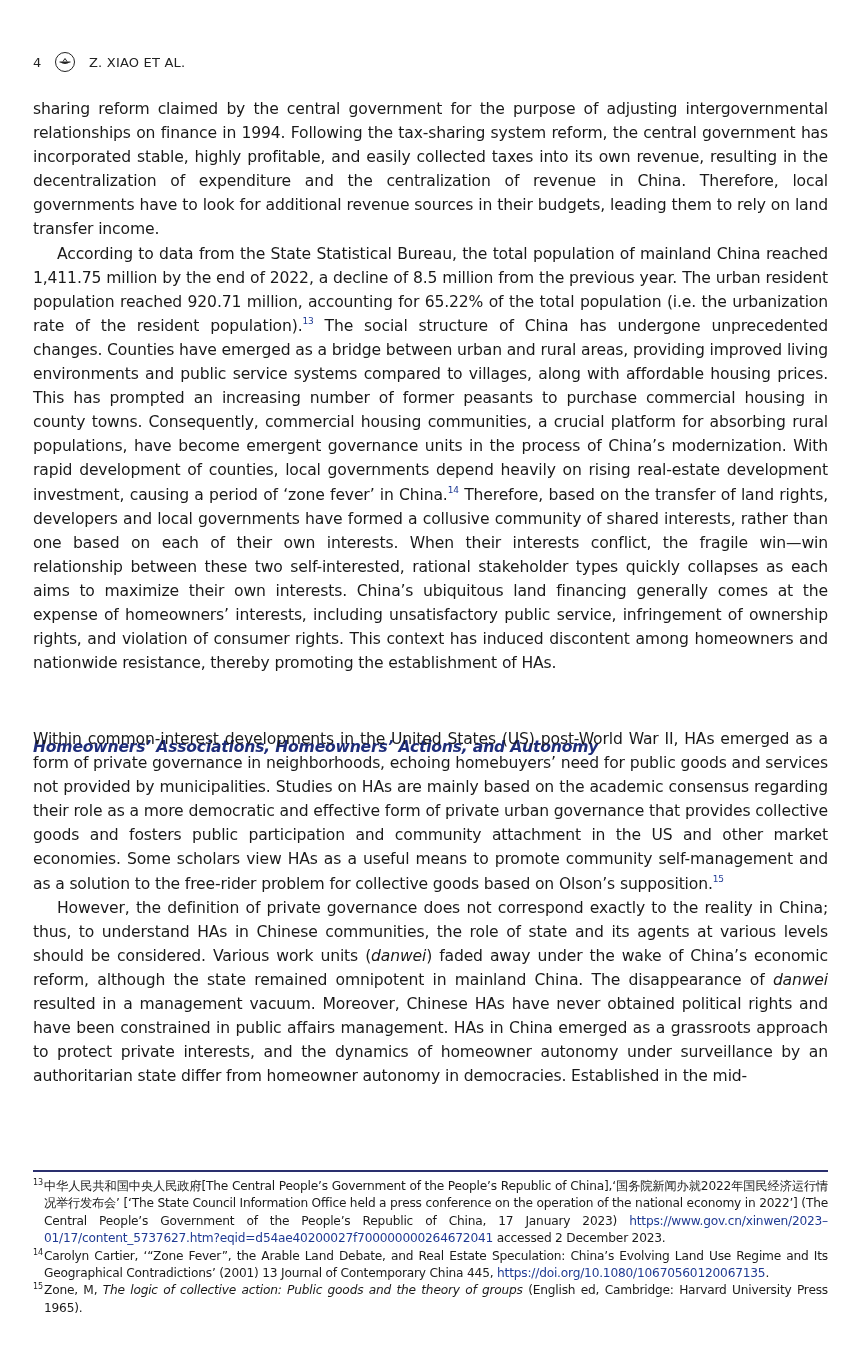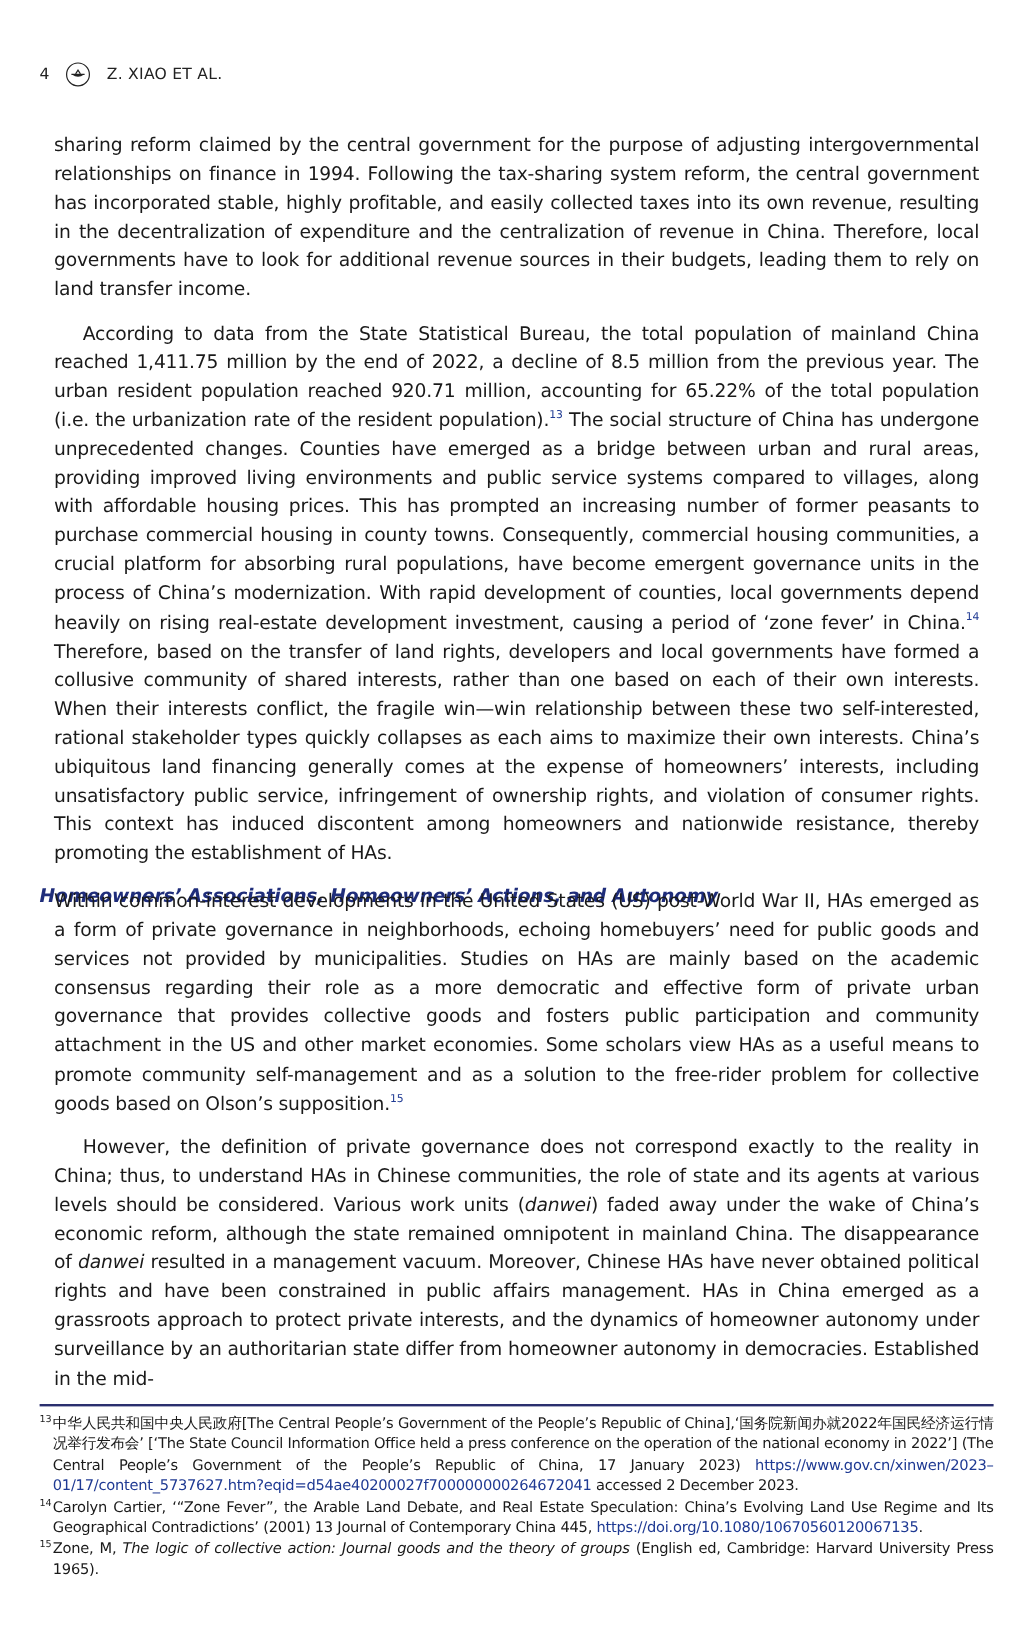--- a/index.html
+++ b/index.html
@@ -17,21 +17,21 @@
   .running-head .logo {
     width: 20px; height: 20px; border: 1.3px solid #222; border-radius: 50%;
     display: inline-flex; align-items: center; justify-content: center;
     margin-right: 14px; box-sizing: border-box;
   }
   .body-text {
     position: absolute; left: 33px; width: 795px;
     font-size: 15.6px; line-height: 24.1px; text-align: justify;
     letter-spacing: -0.15px;
   }
-  .body-text p { margin: 12px; }
+  .body-text p { margin: 0; }
   .indent { text-indent: 24px; }
   sup { font-size: 9px; line-height: 0; vertical-align: 7px; color: #1f3a93; }
   .section-heading {
     position: absolute; left: 33px; top: 738px;
     font-style: italic; font-weight: bold; color: #1f2d7a;
     font-size: 15.6px; letter-spacing: -0.2px; text-align: center;
   }
   .rule { position: absolute; left: 33px; top: 1170px; width: 795px; height: 2px; background: #2a2f6e; }
   .footnotes {
     position: absolute; left: 33px; top: 1178px; width: 795px;
@@ -67,14 +67,14 @@
 <div class="body-text" style="top:727px;">
   <p><span>Within common-interest developments in the United States (US) post-World War II, HAs emerged as a form of private governance in neighborhoods, echoing homebuyers’ need for public goods and services not provided by municipalities. Studies on HAs are mainly based on the academic consensus regarding their role as a more democratic and effective form of private urban governance that provides collective goods and fosters public participation and community attachment in the US and other market economies. Some scholars view HAs as a useful means to promote community self-management and as a solution to the free-rider problem for collective goods based on Olson’s supposition.</span><sup>15</sup></p>
   <p class="indent"><span>However, the definition of private governance does not correspond exactly to the reality in China; thus, to understand HAs in Chinese communities, the role of state and its agents at various levels should be considered. Various work units (</span><em>danwei</em><span>) faded away under the wake of China’s economic reform, although the state remained omnipotent in mainland China. The disappearance of </span><em>danwei</em><span> resulted in a management vacuum. Moreover, Chinese HAs have never obtained political rights and have been constrained in public affairs management. HAs in China emerged as a grassroots approach to protect private interests, and the dynamics of homeowner autonomy under surveillance by an authoritarian state differ from homeowner autonomy in democracies. Established in the mid-</span></p>
 </div>
 
 <div class="rule"></div>
 
 <div class="footnotes">
   <p class="fn"><span class="fn-num">13</span><span>中华人民共和国中央人民政府[The Central People’s Government of the People’s Republic of China],‘国务院新闻办就2022年国民经济运行情况举行发布会’ [‘The State Council Information Office held a press conference on the operation of the national economy in 2022’] (The Central People’s Government of the People’s Republic of China, 17 January 2023) </span><span class="link">https://www.gov.cn/xinwen/2023–01/17/content_5737627.htm?eqid=d54ae40200027f700000000264672041</span><span> accessed 2 December 2023.</span></p>
   <p class="fn"><span class="fn-num">14</span><span>Carolyn Cartier, ‘“Zone Fever”, the Arable Land Debate, and Real Estate Speculation: China’s Evolving Land Use Regime and Its Geographical Contradictions’ (2001) 13 Journal of Contemporary China 445, </span><span class="link">https://doi.org/10.1080/10670560120067135</span><span>.</span></p>
-  <p class="fn"><span class="fn-num">15</span><span>Zone, M, </span><em>The logic of collective action: Journal goods and the theory of groups</em><span> (English ed, Cambridge: Harvard University Press 1965).</span></p>
+  <p class="fn"><span class="fn-num">15</span><span>Zone, M, </span><em>The logic of collective action: Public goods and the theory of groups</em><span> (English ed, Cambridge: Harvard University Press 1965).</span></p>
 </div>
 
 </body></html>

